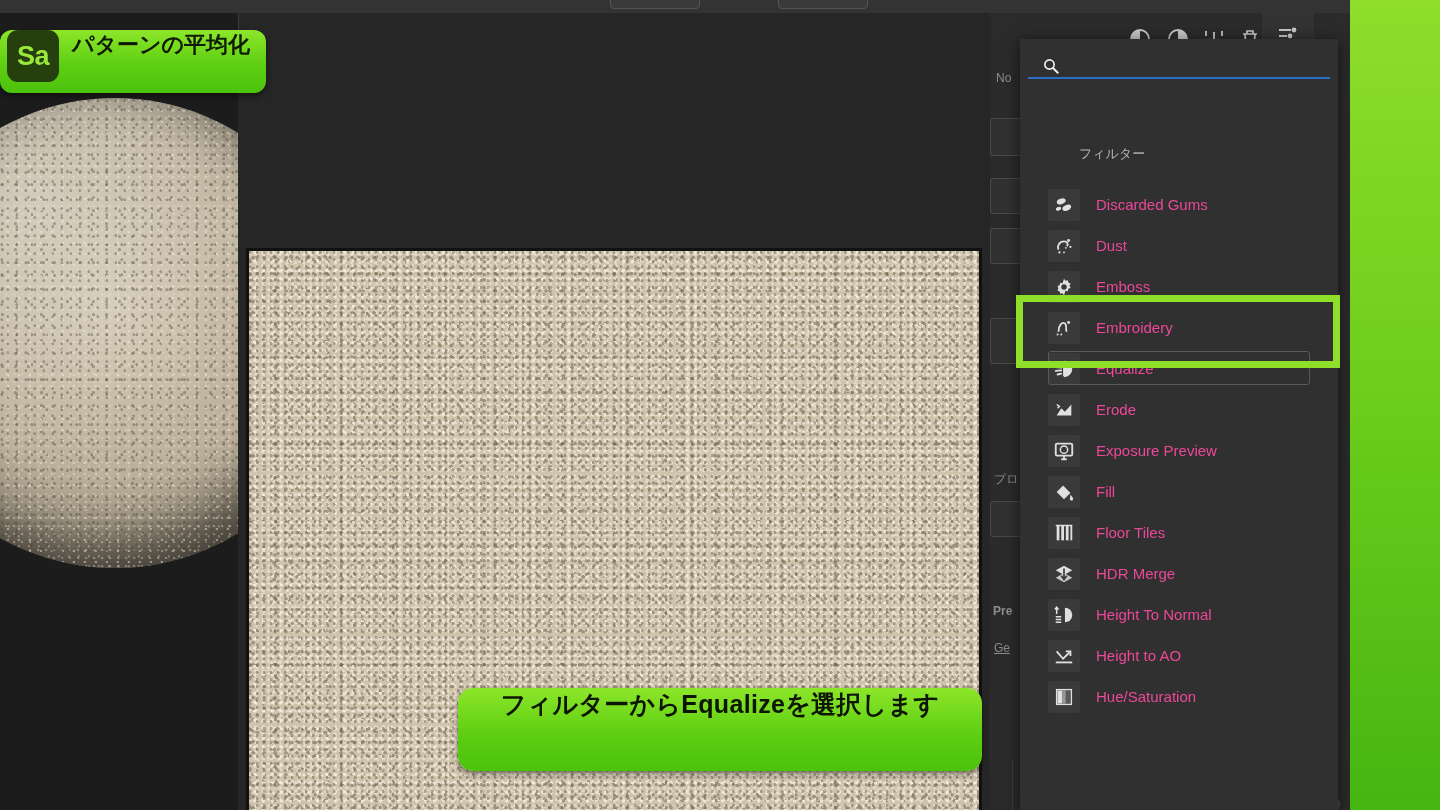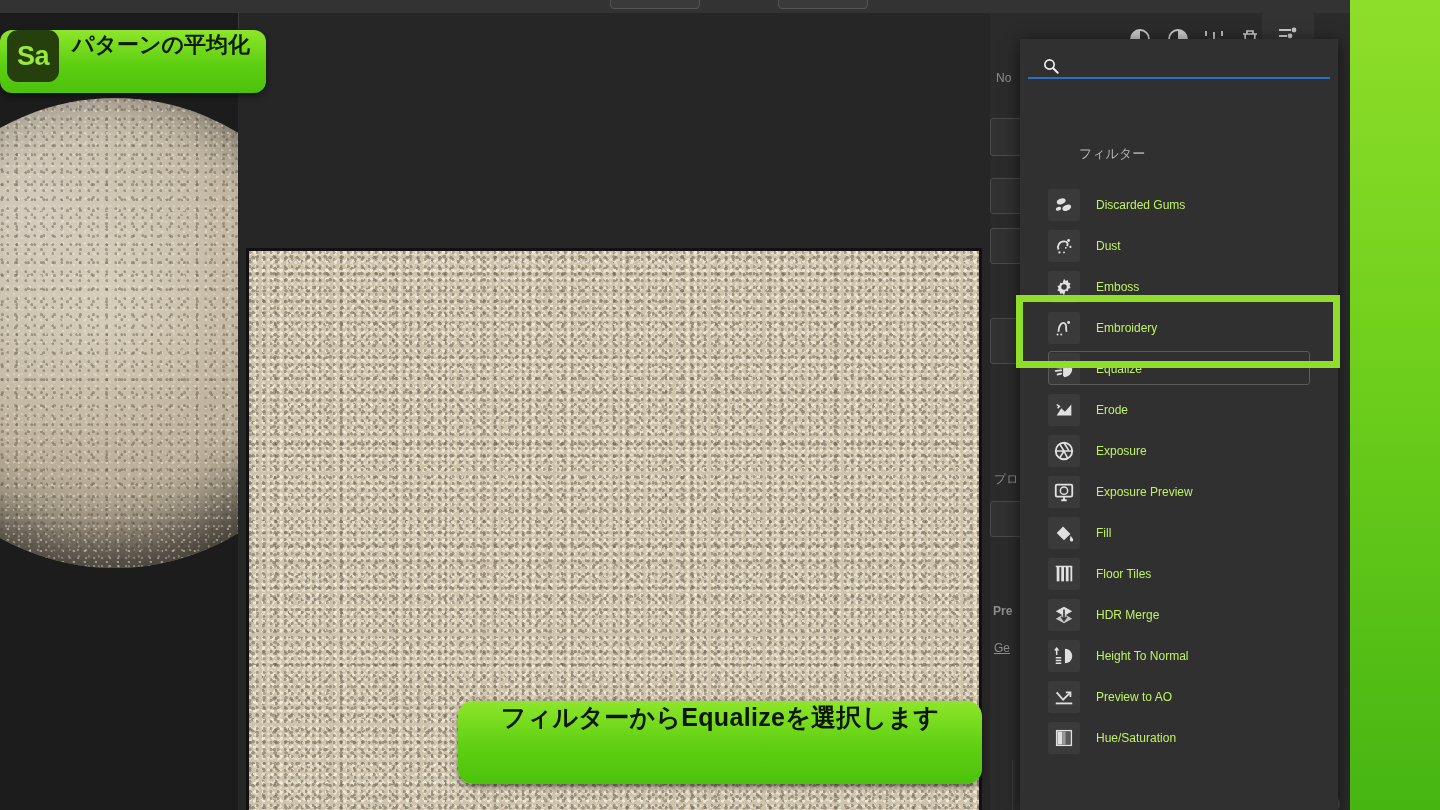--- a/index.html
+++ b/index.html
@@ -79,21 +79,21 @@
   .search-input { position:absolute; left:38px; top:3px; width:262px; height:22px; background:transparent; border:0;
     color:#d8d8d8; font-size:13px; font-family:"Liberation Sans",sans-serif; outline:none; }
   .search-underline { position:absolute; left:8px; top:38px; width:302px; height:2px; background:#2a6fc4; }
 
   .section-title { position:absolute; left:28px; top:106px; color:#b9b9b9; font-size:13px;margin-left:31px; }
 
   .flist { position:absolute; left:8px; top:145px; width:310px; height:620px; }
   .frow { position:relative; height:41px; display:flex; align-items:center; }
   .fico { width:32px; height:32px; margin-left:20px; background:#3a3a3a; border-radius:2px;
     display:flex; align-items:center; justify-content:center; flex:0 0 auto; }
-  .flabel { margin-left:16px; color:#bef264; font-size:12px; white-space:nowrap; }
+  .flabel { margin-left:16px; color:#ec4899; font-size:15px; white-space:nowrap; }
 
   .frow.selected .fico { background:#3a3a3a; }
   .sel-inner { position:absolute; left:20px; top:3px; width:262px; height:34px; border:1px solid #5a5a5a; border-radius:3px; }
 
   
   .hl-box { position:absolute; left:1016px; top:295px; width:324px; height:73px;
     border:4px solid #000; outline:3px solid #8ede2a; outline-offset:-7px; pointer-events:none; }
   .hl-box::after { content:""; position:absolute; inset:-4px; border:4px solid #8ede2a; }
 
   
@@ -101,21 +101,21 @@
     background:linear-gradient(180deg,#8ede2a 0%,#6fcf1c 45%,#46b512 100%); }
 
   
   .banner { position:absolute; display:flex; align-items:flex-start; border-radius:14px;
     background:linear-gradient(180deg,#8de62a 0%,#5ecf12 55%,#4cc20c 100%);
     box-shadow:0 3px 6px rgba(0,0,0,.45); }
   .banner-title { left:0; top:30px; height:63px; padding:0 16px 0 7px; gap:13px; border-radius:12px; }
   .sa-badge { width:52px; height:52px; border-radius:11px; background:#25400d; color:#9be83c;
     display:flex; align-items:center; justify-content:center; font-size:27px; font-weight:bold; letter-spacing:-.5px; }
   .banner-title .btxt { color:#0f1a05; font-size:22px; font-weight:bold; }
-  .banner-caption { left:458px; top:688px; width:524px; height:83px; justify-content:center; border-radius:15px;margin-top:13px; }
+  .banner-caption { left:458px; top:688px; width:524px; height:83px; justify-content:center; border-radius:15px; }
   .banner-caption .btxt { color:#0d1604; font-size:25px; font-weight:bold; letter-spacing:.3px; }
 </style>
 </head>
 <body>
 
 <div id="app">
 
   <div class="app-bg"></div>
 
   <div class="top-strip">
@@ -272,29 +272,20 @@
             <svg viewBox="0 0 24 24" width="22" height="22">
               <path d="M4 18 L9 10 L13 14 L20 6 L20 18 Z" fill="#e0e0e0"></path>
               <path d="M4 6 L7 8 L5 10" stroke="#e0e0e0" stroke-width="1.6" fill="none"></path>
             </svg>
           </span>
           <span class="flabel">Erode</span>
         </div>
         <div class="frow">
           <span class="fico">
             <svg viewBox="0 0 24 24" width="22" height="22">
-              <circle cx="12" cy="12" r="9" fill="none" stroke="#e0e0e0" stroke-width="2"></circle>
-              <path d="M12 3 L17 11 M21 12 L12 12 M16 20 L12 12 M7 20 L12 12 M3 12 L12 12 M7 4 L12 12" stroke="#e0e0e0" stroke-width="1.8"></path>
-            </svg>
-          </span>
-          <span class="flabel">Exposure</span>
-        </div>
-        <div class="frow">
-          <span class="fico">
-            <svg viewBox="0 0 24 24" width="22" height="22">
               <rect x="3" y="4" width="18" height="13" rx="1.5" fill="none" stroke="#e0e0e0" stroke-width="2"></rect>
               <circle cx="12" cy="10.5" r="4" fill="none" stroke="#e0e0e0" stroke-width="1.6"></circle>
               <path d="M9 21 H15 M12 17 V21" stroke="#e0e0e0" stroke-width="2"></path>
             </svg>
           </span>
           <span class="flabel">Exposure Preview</span>
         </div>
         <div class="frow">
           <span class="fico">
             <svg viewBox="0 0 24 24" width="22" height="22">
@@ -337,21 +328,21 @@
           <span class="flabel">Height To Normal</span>
         </div>
         <div class="frow">
           <span class="fico">
             <svg viewBox="0 0 24 24" width="22" height="22">
               <path d="M4 7 L11 15 L18 8" stroke="#e0e0e0" stroke-width="2" fill="none"></path>
               <path d="M14 7 L19 7 L19 12" stroke="#e0e0e0" stroke-width="2" fill="none"></path>
               <rect x="3" y="18" width="18" height="2" fill="#e0e0e0"></rect>
             </svg>
           </span>
-          <span class="flabel">Preview to AO</span>
+          <span class="flabel">Height to AO</span>
         </div>
         <div class="frow">
           <span class="fico">
             <svg viewBox="0 0 24 24" width="22" height="22">
               <rect x="4" y="4" width="16" height="16" fill="none" stroke="#e0e0e0" stroke-width="1.6"></rect>
               <rect x="5" y="5" width="5" height="14" fill="#e0e0e0"></rect>
               <rect x="10" y="5" width="4" height="14" fill="#9a9a9a"></rect>
               <rect x="14" y="5" width="5" height="14" fill="#5a5a5a"></rect>
             </svg>
           </span>

